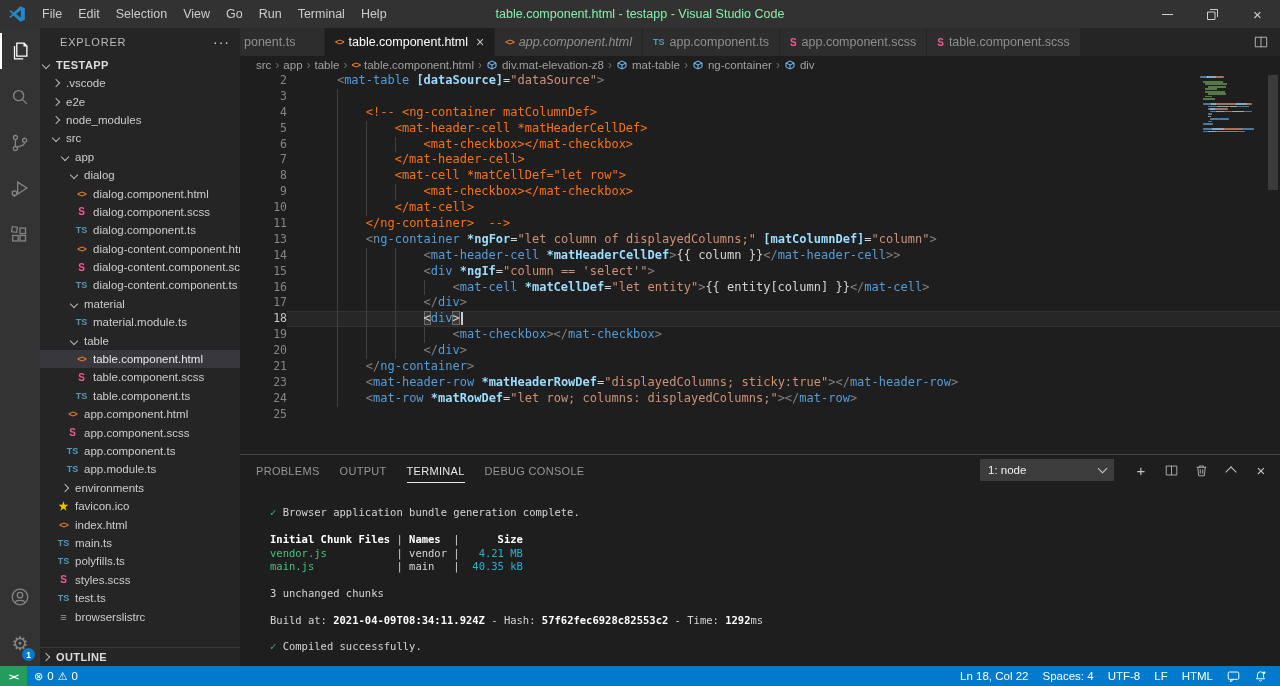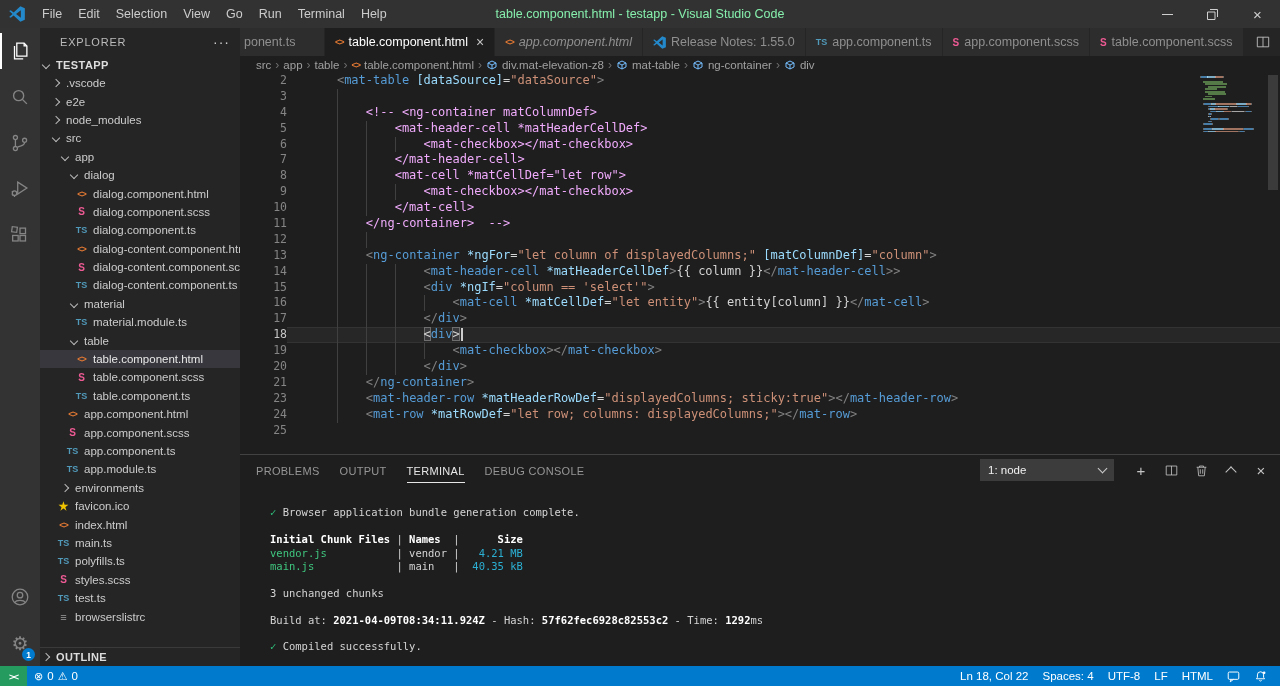--- a/index.html
+++ b/index.html
@@ -68,24 +68,24 @@
   .code-wrap{flex:1;position:relative;overflow:hidden;font-family:"DejaVu Sans Mono",monospace;font-size:12px}
   .cl{display:flex;height:15.9px;line-height:15.9px;white-space:pre}
   .cl .ln{width:47px;text-align:right;color:#858585;flex:none;font-size:11.5px}
   .cl .lc{flex:1;padding-left:21px;min-width:0}
   .cl.cur .ln{color:#c6c6c6}
   .cl.cur .lc{background:rgba(255,255,255,.045);box-shadow:inset 0 1px 0 rgba(255,255,255,.06),inset 0 -1px 0 rgba(255,255,255,.06)}
   .ig{display:inline-block;width:4ch;height:15.9px;vertical-align:top}
   .gl{box-shadow:inset 1px 0 0 #404040}
   .t-p{color:#808080}
   .t-tag{color:#569cd6}
-  .t-attr{color:#9cdcfe;font-weight:400}
+  .t-attr{color:#9cdcfe;font-weight:700}
   .t-str{color:#ce9178}
   .t-x{color:#d4d4d4}
-  .t-c{color:#f0abfc}
+  .t-c{color:#f97316}
   .t-pm{color:#d4d4d4;box-shadow:inset 0 0 0 1px #6e6e6e;background:rgba(120,120,130,.22)}
   .caret{display:inline-block;width:2px;height:13px;background:#cdcdcd;vertical-align:middle;margin-left:1px}
   .minimap{position:absolute;top:3px;right:14px;width:68px}
   .mm{height:1.6px;margin-bottom:.9px;display:flex}
   .mm i{display:block;height:100%}
   .scrollbar{position:absolute;top:0;right:0;bottom:0;width:14px}
   .sb-thumb{position:absolute;top:2px;right:2px;width:10px;height:115px;background:rgba(121,121,121,.32)}
   
   .panel{height:211px;border-top:1px solid #424242;display:flex;flex-direction:column;background:#1e1e1e}
   .panel-header{height:30px;display:flex;align-items:center;padding:0 10px 0 16px;flex:none}
@@ -358,28 +358,20 @@
         <div class="tab active">
           <span class="tab-icon html">&lt;&gt;</span>
           <span class="tab-label">table.component.html</span>
           <span class="tab-close">×</span>
         </div>
         <div class="tab italic">
           <span class="tab-icon html">&lt;&gt;</span>
           <span class="tab-label">app.component.html</span>
         </div>
         <div class="tab">
-          <span class="tab-icon">
-            <svg width="13" height="13" viewBox="0 0 100 100">
-              <path fill="#2489ca" d="M71 1 29 40 11 26 1 31l21 19L1 69l10 5 18-14 42 39 28-13V14L71 1zm3 26v46L44 50 74 27z"></path>
-            </svg>
-          </span>
-          <span class="tab-label">Release Notes: 1.55.0</span>
-        </div>
-        <div class="tab">
           <span class="tab-icon ts">TS</span>
           <span class="tab-label">app.component.ts</span>
         </div>
         <div class="tab">
           <span class="tab-icon scss">S</span>
           <span class="tab-label">app.component.scss</span>
         </div>
         <div class="tab">
           <span class="tab-icon scss">S</span>
           <span class="tab-label">table.component.scss</span>
@@ -451,21 +443,20 @@
           <div class="cl"><span class="ln">2</span><span class="lc"><span class="ig"></span><span class="t-p">&lt;</span><span class="t-tag">mat-table</span><span class="t-x"> </span><span class="t-attr">[dataSource]</span><span class="t-x">=</span><span class="t-str">"dataSource"</span><span class="t-p">&gt;</span></span></div>
           <div class="cl"><span class="ln">3</span><span class="lc"><span class="ig"></span><span class="ig gl"></span></span></div>
           <div class="cl"><span class="ln">4</span><span class="lc"><span class="ig"></span><span class="ig gl"></span><span class="t-c">&lt;!-- &lt;ng-container matColumnDef&gt;</span></span></div>
           <div class="cl"><span class="ln">5</span><span class="lc"><span class="ig"></span><span class="ig gl"></span><span class="ig gl"></span><span class="t-c">&lt;mat-header-cell *matHeaderCellDef&gt;</span></span></div>
           <div class="cl"><span class="ln">6</span><span class="lc"><span class="ig"></span><span class="ig gl"></span><span class="ig gl"></span><span class="ig gl"></span><span class="t-c">&lt;mat-checkbox&gt;&lt;/mat-checkbox&gt;</span></span></div>
           <div class="cl"><span class="ln">7</span><span class="lc"><span class="ig"></span><span class="ig gl"></span><span class="ig gl"></span><span class="t-c">&lt;/mat-header-cell&gt;</span></span></div>
           <div class="cl"><span class="ln">8</span><span class="lc"><span class="ig"></span><span class="ig gl"></span><span class="ig gl"></span><span class="t-c">&lt;mat-cell *matCellDef="let row"&gt;</span></span></div>
           <div class="cl"><span class="ln">9</span><span class="lc"><span class="ig"></span><span class="ig gl"></span><span class="ig gl"></span><span class="ig gl"></span><span class="t-c">&lt;mat-checkbox&gt;&lt;/mat-checkbox&gt;</span></span></div>
           <div class="cl"><span class="ln">10</span><span class="lc"><span class="ig"></span><span class="ig gl"></span><span class="ig gl"></span><span class="t-c">&lt;/mat-cell&gt;</span></span></div>
           <div class="cl"><span class="ln">11</span><span class="lc"><span class="ig"></span><span class="ig gl"></span><span class="t-c">&lt;/ng-container&gt;  --&gt;</span></span></div>
-          <div class="cl"><span class="ln">12</span><span class="lc"><span class="ig"></span><span class="ig gl"></span><span class="ig gl"></span></span></div>
           <div class="cl"><span class="ln">13</span><span class="lc"><span class="ig"></span><span class="ig gl"></span><span class="t-p">&lt;</span><span class="t-tag">ng-container</span><span class="t-x"> </span><span class="t-attr">*ngFor</span><span class="t-x">=</span><span class="t-str">"let column of displayedColumns;"</span><span class="t-x"> </span><span class="t-attr">[matColumnDef]</span><span class="t-x">=</span><span class="t-str">"column"</span><span class="t-p">&gt;</span></span></div>
           <div class="cl"><span class="ln">14</span><span class="lc"><span class="ig"></span><span class="ig gl"></span><span class="ig gl"></span><span class="ig gl"></span><span class="t-p">&lt;</span><span class="t-tag">mat-header-cell</span><span class="t-x"> </span><span class="t-attr">*matHeaderCellDef</span><span class="t-p">&gt;</span><span class="t-x">{{ column }}</span><span class="t-p">&lt;/</span><span class="t-tag">mat-header-cell</span><span class="t-p">&gt;</span><span class="t-p">&gt;</span></span></div>
           <div class="cl"><span class="ln">15</span><span class="lc"><span class="ig"></span><span class="ig gl"></span><span class="ig gl"></span><span class="ig gl"></span><span class="t-p">&lt;</span><span class="t-tag">div</span><span class="t-x"> </span><span class="t-attr">*ngIf</span><span class="t-x">=</span><span class="t-str">"column == 'select'"</span><span class="t-p">&gt;</span></span></div>
           <div class="cl"><span class="ln">16</span><span class="lc"><span class="ig"></span><span class="ig gl"></span><span class="ig gl"></span><span class="ig gl"></span><span class="ig gl"></span><span class="t-p">&lt;</span><span class="t-tag">mat-cell</span><span class="t-x"> </span><span class="t-attr">*matCellDef</span><span class="t-x">=</span><span class="t-str">"let entity"</span><span class="t-p">&gt;</span><span class="t-x">{{ entity[column] }}</span><span class="t-p">&lt;/</span><span class="t-tag">mat-cell</span><span class="t-p">&gt;</span></span></div>
           <div class="cl"><span class="ln">17</span><span class="lc"><span class="ig"></span><span class="ig gl"></span><span class="ig gl"></span><span class="ig gl"></span><span class="t-p">&lt;/</span><span class="t-tag">div</span><span class="t-p">&gt;</span></span></div>
           <div class="cl cur"><span class="ln">18</span><span class="lc"><span class="ig"></span><span class="ig gl"></span><span class="ig gl"></span><span class="ig gl"></span><span class="t-pm">&lt;</span><span class="t-tag">div</span><span class="t-pm">&gt;</span><span class="caret"></span></span></div>
           <div class="cl"><span class="ln">19</span><span class="lc"><span class="ig"></span><span class="ig gl"></span><span class="ig gl"></span><span class="ig gl"></span><span class="ig gl"></span><span class="t-p">&lt;</span><span class="t-tag">mat-checkbox</span><span class="t-p">&gt;&lt;/</span><span class="t-tag">mat-checkbox</span><span class="t-p">&gt;</span></span></div>
           <div class="cl"><span class="ln">20</span><span class="lc"><span class="ig"></span><span class="ig gl"></span><span class="ig gl"></span><span class="ig gl"></span><span class="t-p">&lt;/</span><span class="t-tag">div</span><span class="t-p">&gt;</span></span></div>
           <div class="cl"><span class="ln">21</span><span class="lc"><span class="ig"></span><span class="ig gl"></span><span class="t-p">&lt;/</span><span class="t-tag">ng-container</span><span class="t-p">&gt;</span></span></div>
           <div class="cl"><span class="ln">23</span><span class="lc"><span class="ig"></span><span class="ig gl"></span><span class="t-p">&lt;</span><span class="t-tag">mat-header-row</span><span class="t-x"> </span><span class="t-attr">*matHeaderRowDef</span><span class="t-x">=</span><span class="t-str">"displayedColumns; sticky:true"</span><span class="t-p">&gt;&lt;/</span><span class="t-tag">mat-header-row</span><span class="t-p">&gt;</span></span></div>

